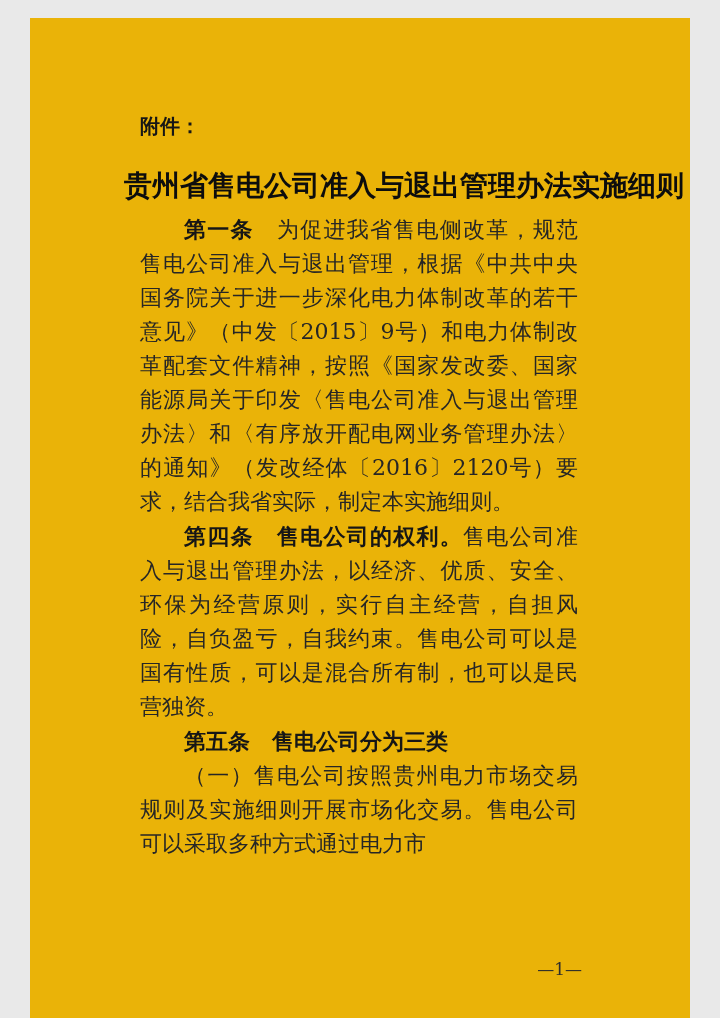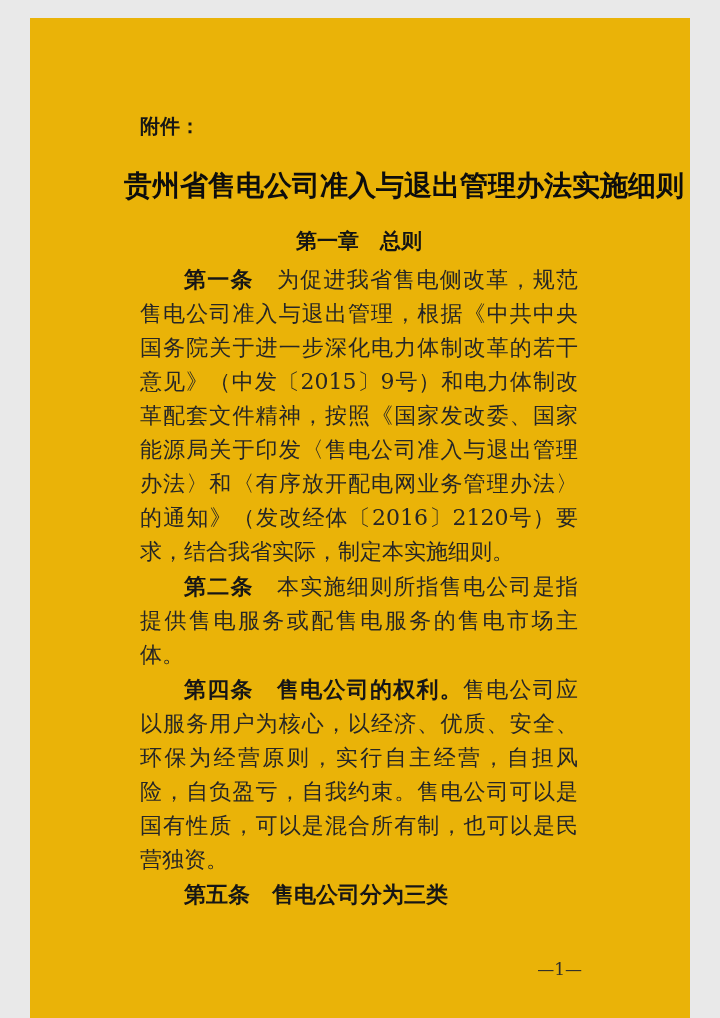--- a/index.html
+++ b/index.html
@@ -66,22 +66,21 @@
     font-family: "DejaVu Serif", "Liberation Serif", serif;
   }
 </style>
 </head>
 <body>
 
 <div class="page">
   <div class="content">
     <div class="attachment">附件：</div>
     <h1 class="doc-title">贵州省售电公司准入与退出管理办法实施细则</h1>
-    <h2 class="chapter-heading">第一章　总则</h2>
     <div class="doc-body" id="paragraphs">
         <p class="para"><span class="lead">第一条　</span><span>为促进我省售电侧改革，规范售电公司准入与退出管理，根据《中共中央国务院关于进一步深化电力体制改革的若干意见》（中发〔2015〕9号）和电力体制改革配套文件精神，按照《国家发改委、国家能源局关于印发〈售电公司准入与退出管理办法〉和〈有序放开配电网业务管理办法〉的通知》（发改经体〔2016〕2120号）要求，结合我省实际，制定本实施细则。</span></p>
-        <p class="para"><span class="lead">第二条　</span><span>本实施细则所指售电公司是指提供售电服务或配售电服务的售电市场主体。</span></p>
-        <p class="para"><span class="lead">第四条　售电公司的权利。</span><span>售电公司应以服务用户为核心，以经济、优质、安全、环保为经营原则，实行自主经营，自担风险，自负盈亏，自我约束。售电公司可以是国有性质，可以是混合所有制，也可以是民营独资。</span></p>
+        <p class="para"><span class="lead">第四条　售电公司的权利。</span><span>售电公司准入与退出管理办法，以经济、优质、安全、环保为经营原则，实行自主经营，自担风险，自负盈亏，自我约束。售电公司可以是国有性质，可以是混合所有制，也可以是民营独资。</span></p>
         <p class="para"><span class="lead">第五条　售电公司分为三类</span></p>
+        <p class="para"><span>（一）售电公司按照贵州电力市场交易规则及实施细则开展市场化交易。售电公司可以采取多种方式通过电力市</span></p>
       </div>
   </div>
   <div class="page-number">—1—</div>
 </div>
 
 </body></html>

